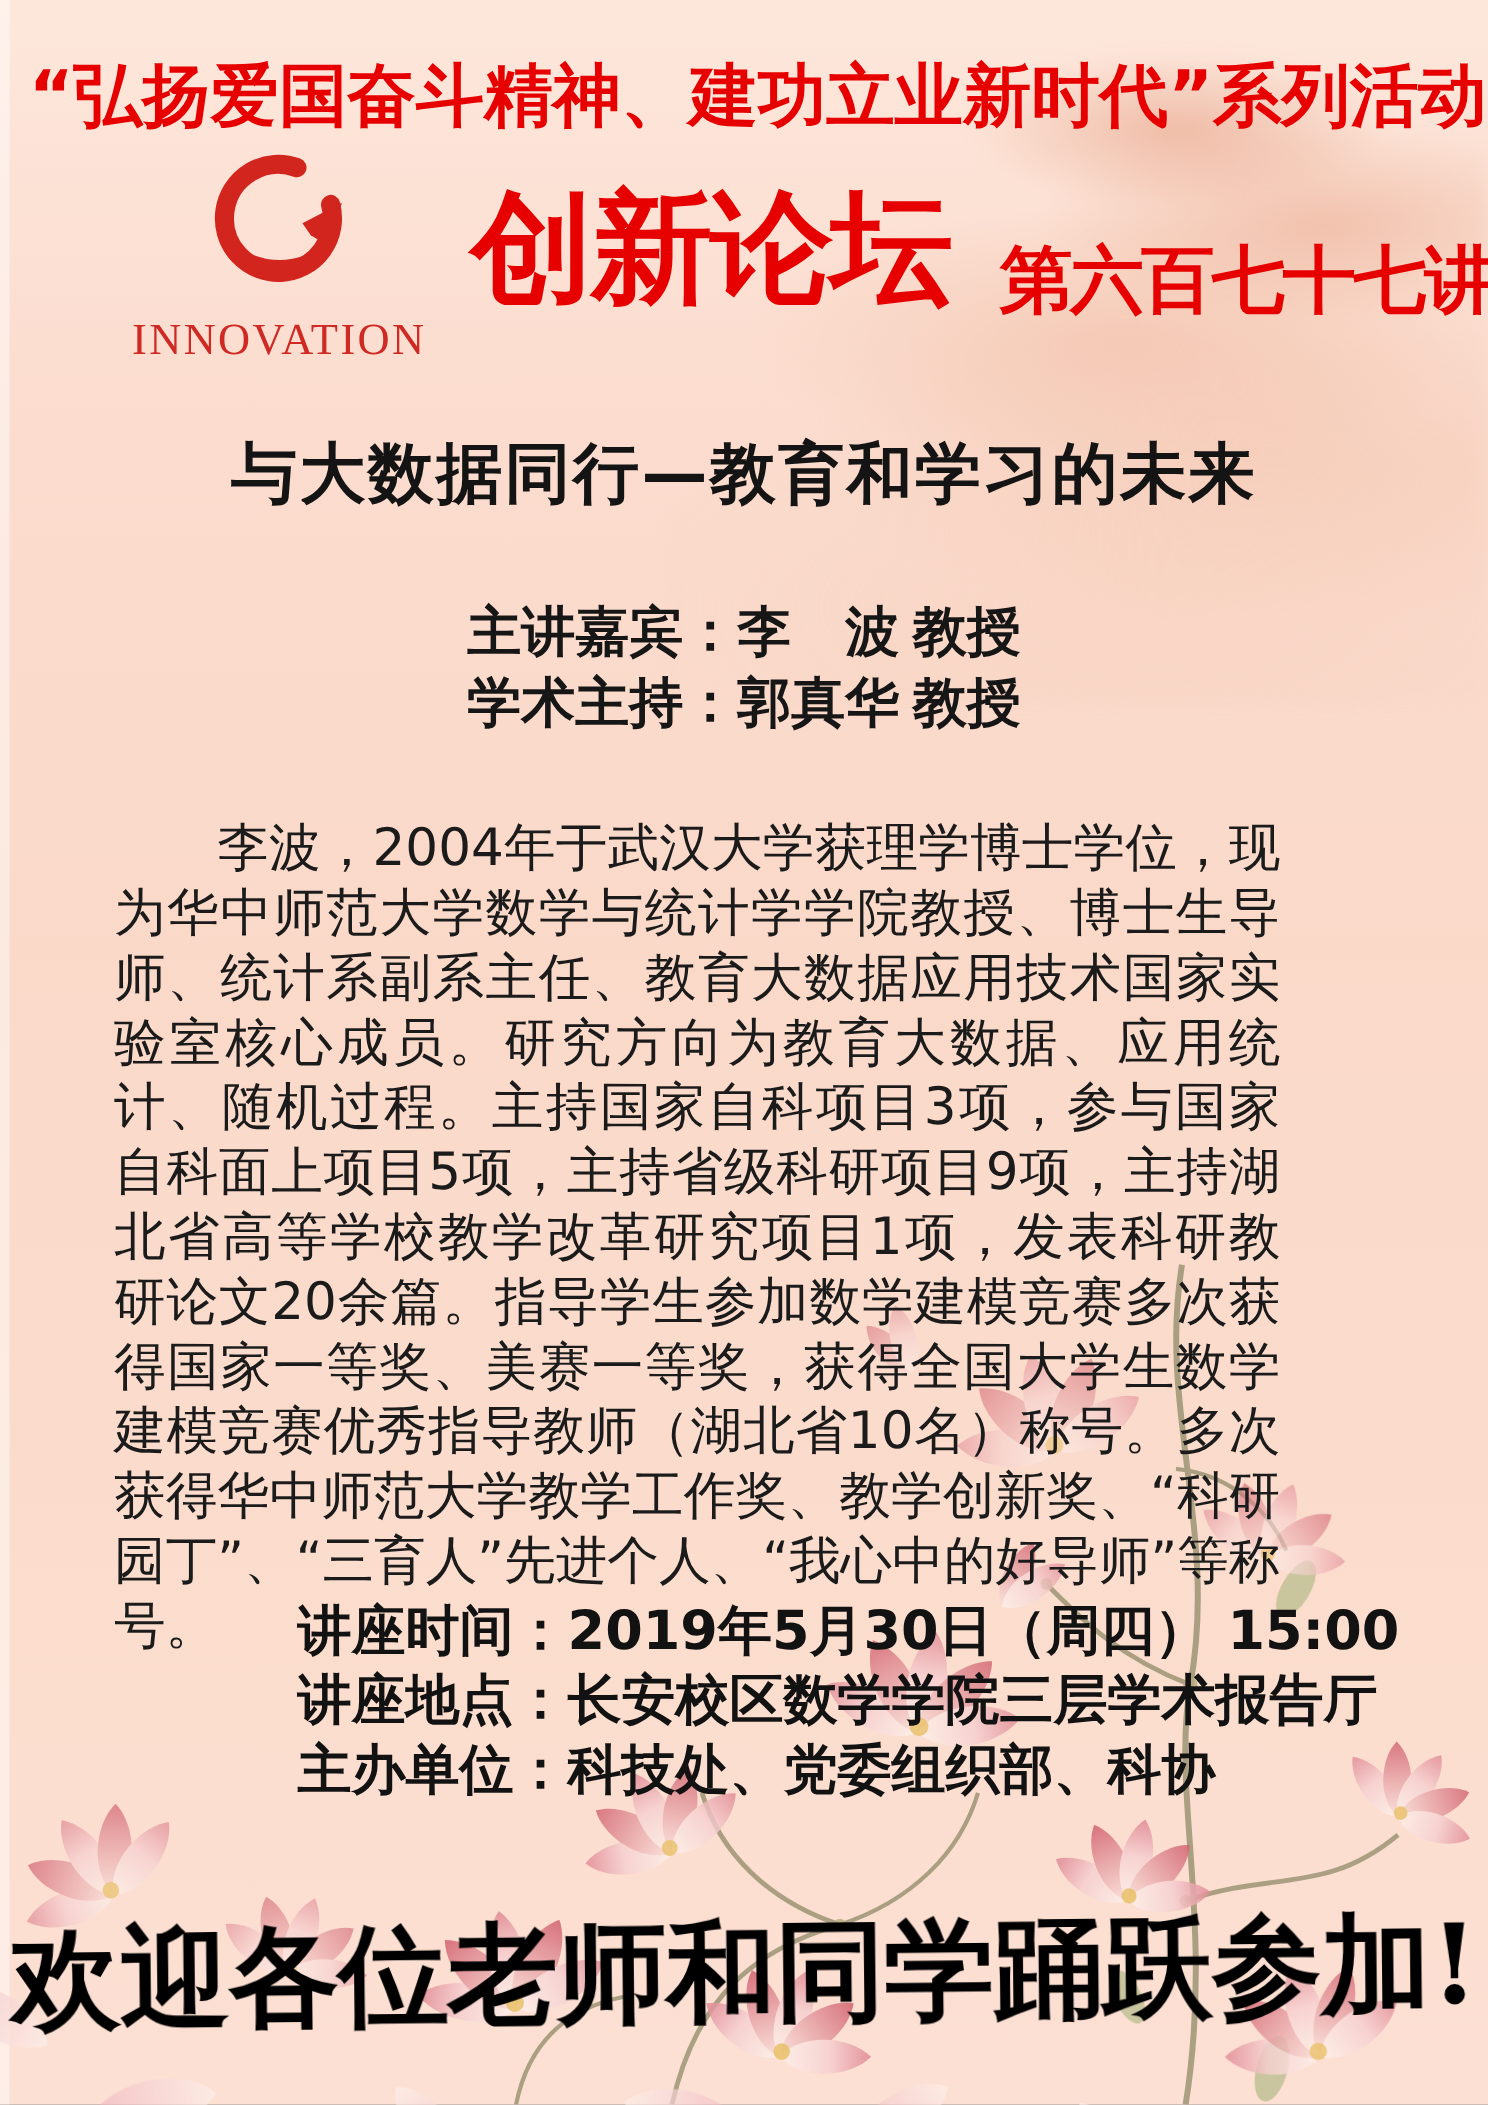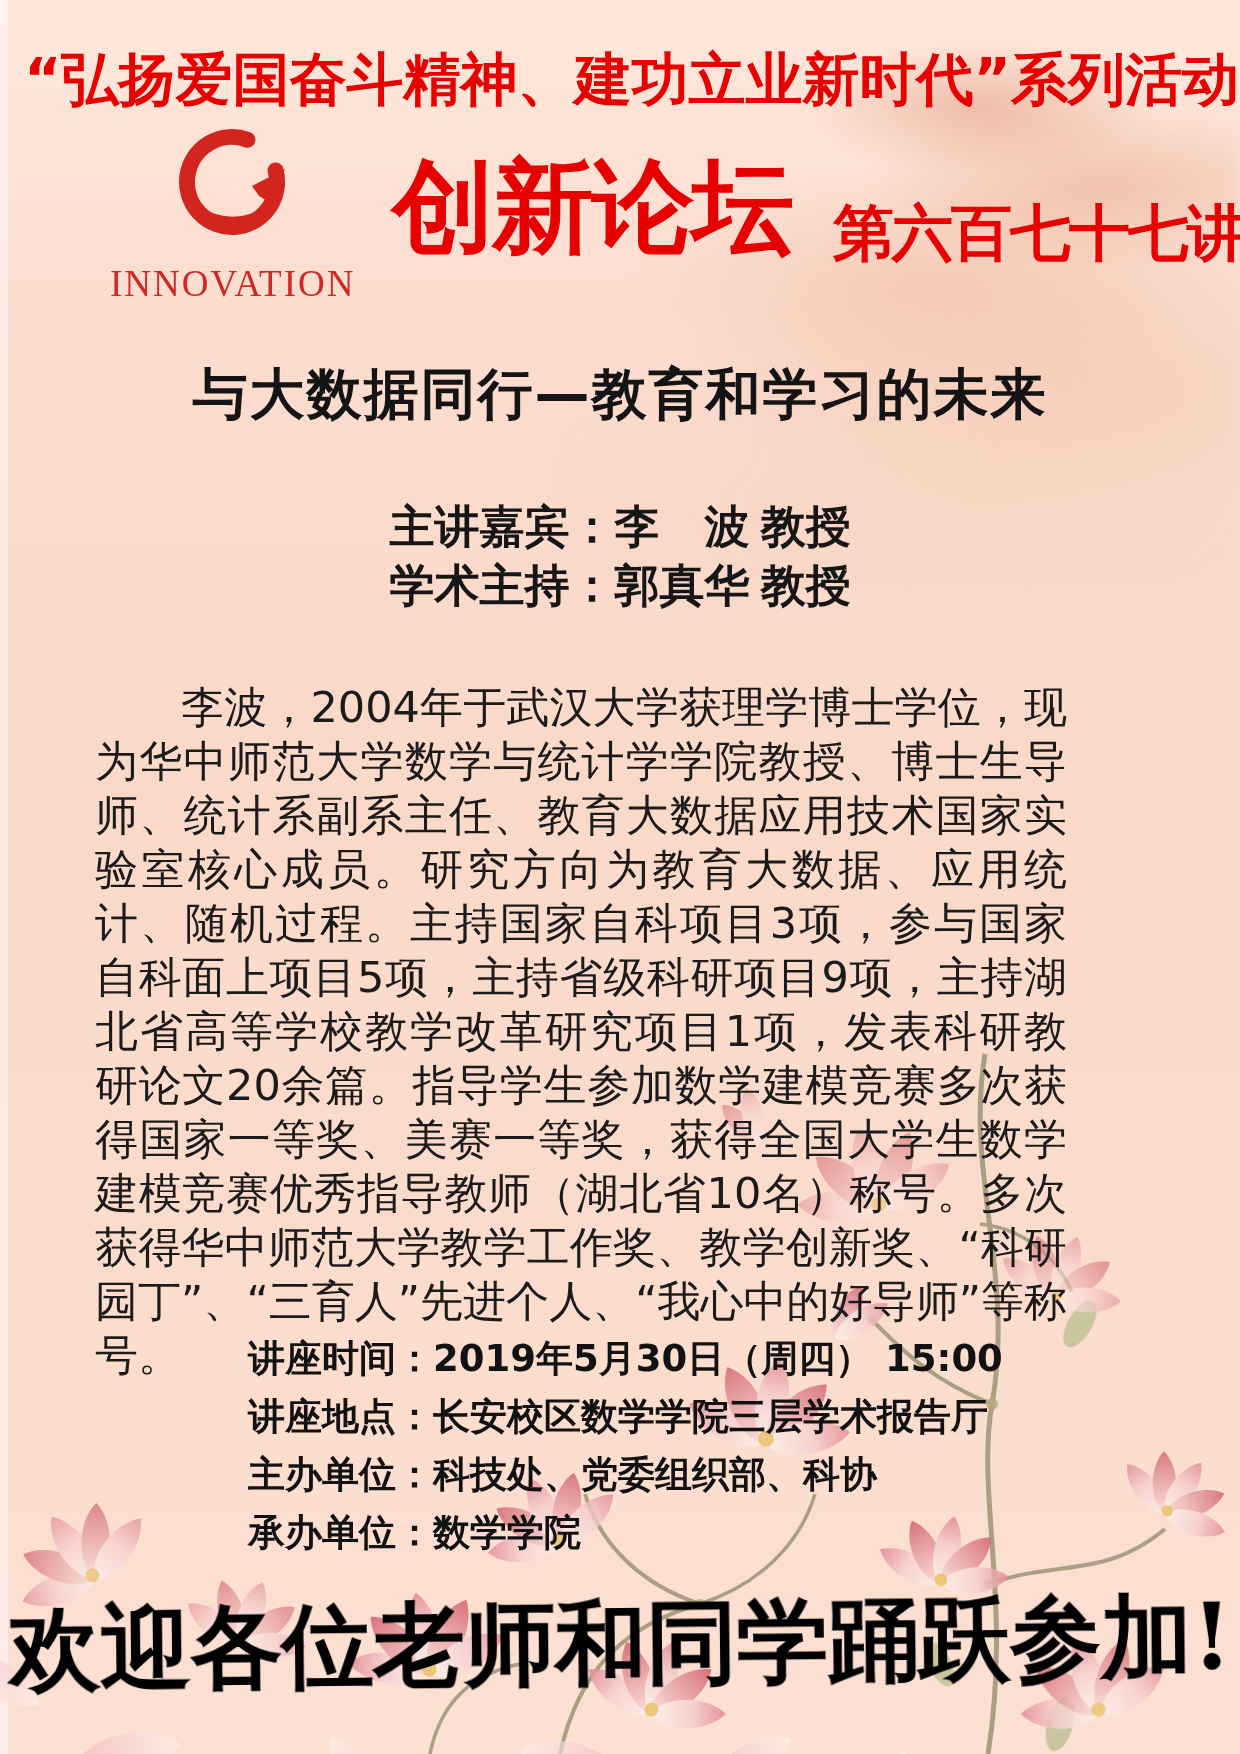--- a/index.html
+++ b/index.html
@@ -46,21 +46,21 @@
     position:absolute;left:0;top:498px;width:100%;text-align:center;
   }
   .speakers .inner{display:inline-block;text-align:left;}
   .speaker-row{font-size:45px;font-weight:600;color:#161616;line-height:59px;white-space:nowrap;font-family:Liberation Serif, serif;}
   .bio{
     position:absolute;left:95px;top:680px;width:972px;
     font-size:43px;line-height:54px;color:#1b1b1b;text-align:justify;text-indent:2em;
     font-weight:400;margin:0;
   }
   .details{position:absolute;left:248px;top:1330px;}
-  .detail-row{font-size:37px;font-weight:700;color:#121212;line-height:58px;white-space:nowrap;}
+  .detail-row{font-size:45px;font-weight:700;color:#121212;line-height:58px;white-space:nowrap;}
   .footer-callig{
     position:absolute;left:0;top:1582px;width:100%;text-align:center;
     font-size:92px;font-weight:900;color:#000;letter-spacing:-1px;white-space:nowrap;
     transform:rotate(-0.6deg);
     font-family:"DejaVu Serif","Liberation Serif",serif;
   }
   .flowers{position:absolute;left:0;bottom:0;pointer-events:none;}
   .txt{position:relative;z-index:3;}
 </style>
 </head>
@@ -170,18 +170,17 @@
         <div class="speaker-row"><span>学术主持：</span><span>郭真华 教授</span></div>
       </div>
     </div>
 
     <p class="bio">李波，2004年于武汉大学获理学博士学位，现为华中师范大学数学与统计学学院教授、博士生导师、统计系副系主任、教育大数据应用技术国家实验室核心成员。研究方向为教育大数据、应用统计、随机过程。主持国家自科项目3项，参与国家自科面上项目5项，主持省级科研项目9项，主持湖北省高等学校教学改革研究项目1项，发表科研教研论文20余篇。指导学生参加数学建模竞赛多次获得国家一等奖、美赛一等奖，获得全国大学生数学建模竞赛优秀指导教师（湖北省10名）称号。多次获得华中师范大学教学工作奖、教学创新奖、“科研园丁”、“三育人”先进个人、“我心中的好导师”等称号。</p>
 
     <div class="details">
       <div class="detail-row"><span>讲座时间：</span><span>2019年5月30日（周四）  15:00</span></div>
       <div class="detail-row"><span>讲座地点：</span><span>长安校区数学学院三层学术报告厅</span></div>
       <div class="detail-row"><span>主办单位：</span><span>科技处、党委组织部、科协</span></div>
-      <div class="detail-row"><span>承办单位：</span><span>数学学院</span></div>
     </div>
 
     <div class="footer-callig">欢迎各位老师和同学踊跃参加!</div>
   </div>
 </div>
 
 </body></html>

